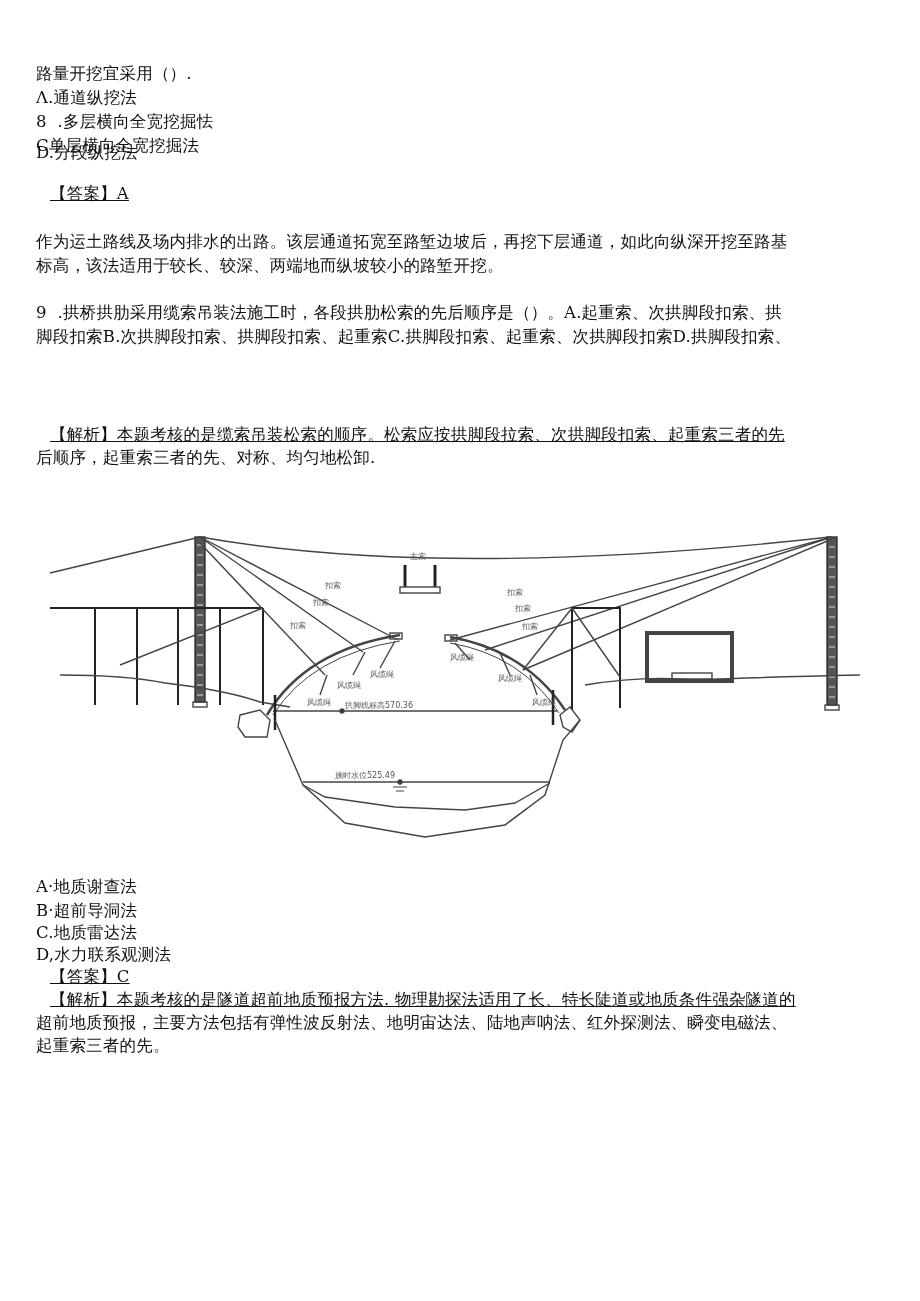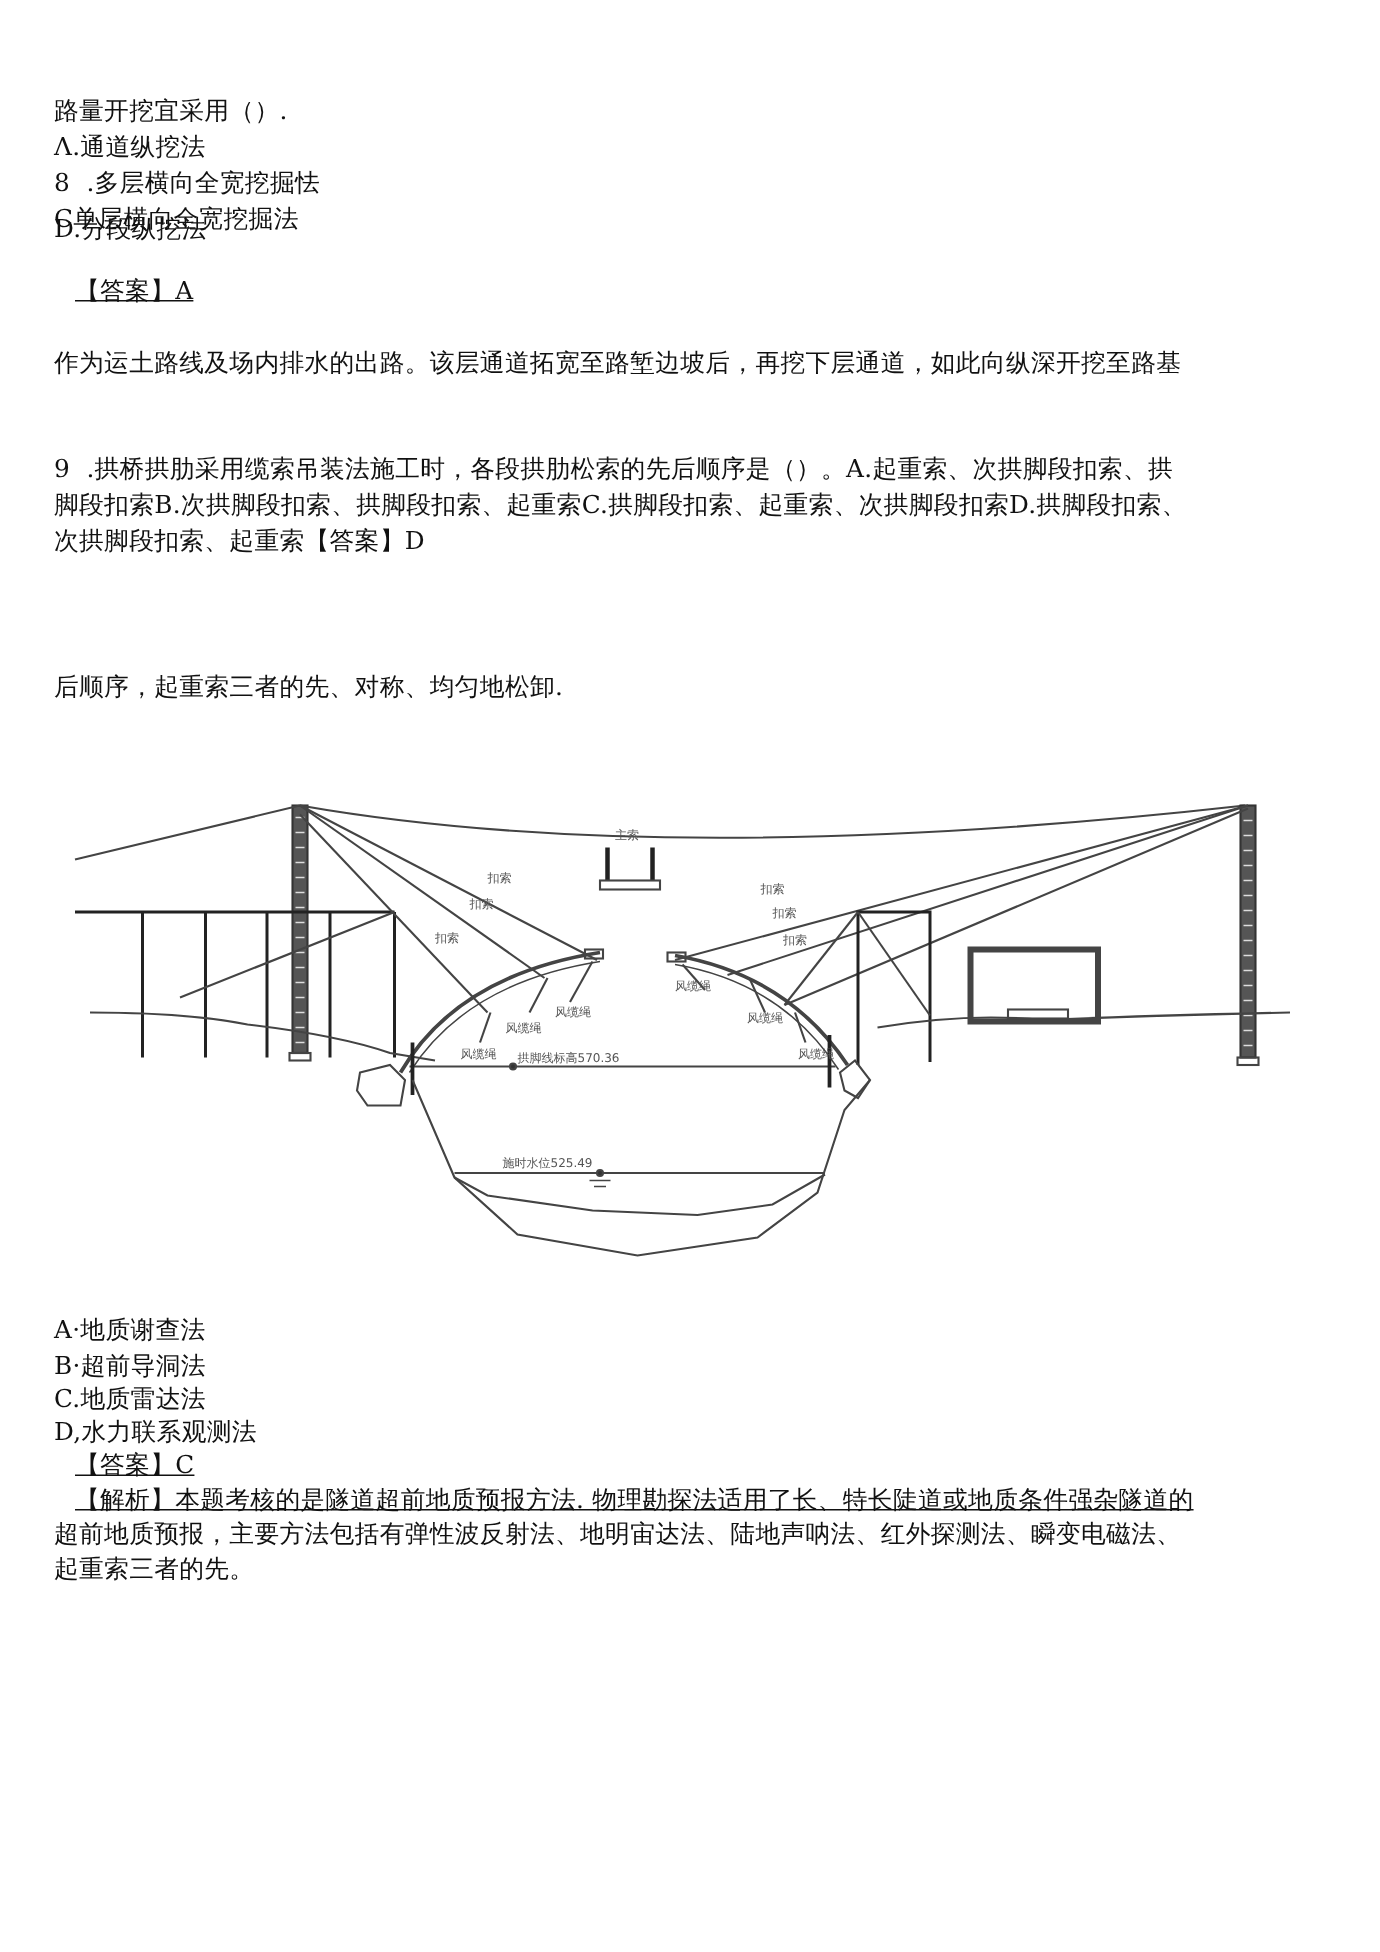--- a/index.html
+++ b/index.html
@@ -23,25 +23,26 @@
 
 <div class="page">
 
   <div class="line" style="top:63px">路量开挖宜采用（）.</div>
   <div class="line" style="top:87px">Λ.通道纵挖法</div>
   <div class="line" style="top:111px">8&nbsp;&nbsp;.多层横向全宽挖掘怯</div>
   <div class="line" style="top:135px">C单层横向全宽挖掘法</div>
   <div class="line" style="top:142px">D.分段纵挖法</div>
   <div class="line indent" style="top:183px">【答案】A</div>
   <div class="line" style="top:231px">作为运土路线及场内排水的出路。该层通道拓宽至路堑边坡后，再挖下层通道，如此向纵深开挖至路基</div>
+  <div class="line" style="top:255px">标高，该法适用于较长、较深、两端地而纵坡较小的路堑开挖。</div>
 
   <div class="line" style="top:302px">9&nbsp;&nbsp;.拱桥拱肋采用缆索吊装法施工时，各段拱肋松索的先后顺序是（）。A.起重索、次拱脚段扣索、拱</div>
   <div class="line" style="top:326px">脚段扣索B.次拱脚段扣索、拱脚段扣索、起重索C.拱脚段扣索、起重索、次拱脚段扣索D.拱脚段扣索、</div>
-  <div class="line" style="top:350px">次拱脚段扣索、起重索【答案】D</div>
 
+  <div class="line indent" style="top:424px">【解析】本题考核的是缆索吊装松索的顺序。松索应按拱脚段拉索、次拱脚段扣索、起重索三者的先</div>
   <div class="line" style="top:447px">后顺序，起重索三者的先、对称、均匀地松卸.</div>
 
   <div class="diagram">
     <svg viewBox="0 0 815 320" xmlns="http://www.w3.org/2000/svg">
       <g stroke="#444" fill="none" stroke-width="1.4">
 
         <rect x="150" y="12" width="10" height="165" fill="#555" stroke="#333"></rect>
         <g stroke="#ddd" stroke-width="1">
           <line x1="152" y1="20" x2="158" y2="20"></line>
             <line x1="152" y1="30" x2="158" y2="30"></line>

